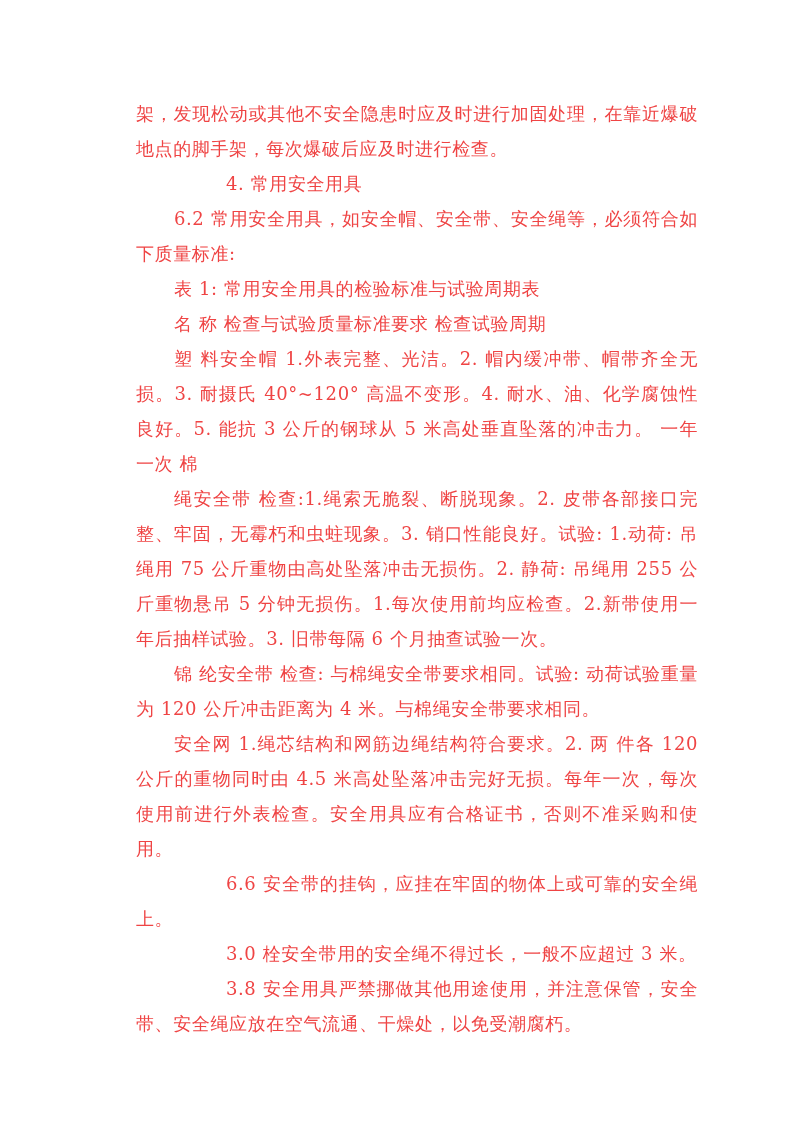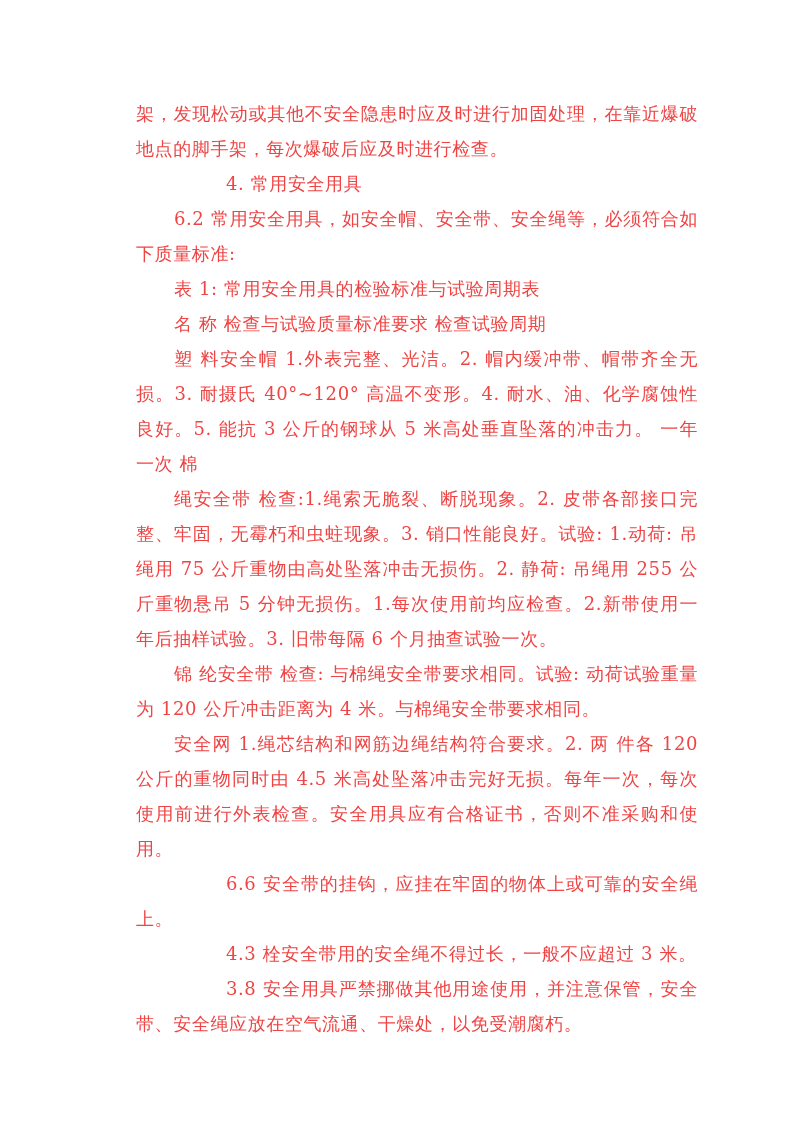--- a/index.html
+++ b/index.html
@@ -41,15 +41,15 @@
   <p class="p">架，发现松动或其他不安全隐患时应及时进行加固处理，在靠近爆破地点的脚手架，每次爆破后应及时进行检查。</p>
   <p class="p ind-h">4. 常用安全用具</p>
   <p class="p ind1">6.2 常用安全用具，如安全帽、安全带、安全绳等，必须符合如下质量标准:</p>
   <p class="p ind1">表 1: 常用安全用具的检验标准与试验周期表</p>
   <p class="p ind1">名 称 检查与试验质量标准要求 检查试验周期</p>
   <p class="p ind1">塑 料安全帽 1.外表完整、光洁。2. 帽内缓冲带、帽带齐全无损。3. 耐摄氏 40°~120° 高温不变形。4. 耐水、油、化学腐蚀性良好。5. 能抗 3 公斤的钢球从 5 米高处垂直坠落的冲击力。 一年一次 棉</p>
   <p class="p ind1">绳安全带 检查:1.绳索无脆裂、断脱现象。2. 皮带各部接口完整、牢固，无霉朽和虫蛀现象。3. 销口性能良好。试验: 1.动荷: 吊绳用 75 公斤重物由高处坠落冲击无损伤。2. 静荷: 吊绳用 255 公斤重物悬吊 5 分钟无损伤。1.每次使用前均应检查。2.新带使用一年后抽样试验。3. 旧带每隔 6 个月抽查试验一次。</p>
   <p class="p ind1">锦 纶安全带 检查: 与棉绳安全带要求相同。试验: 动荷试验重量为 120 公斤冲击距离为 4 米。与棉绳安全带要求相同。</p>
   <p class="p ind1">安全网 1.绳芯结构和网筋边绳结构符合要求。2. 两 件各 120 公斤的重物同时由 4.5 米高处坠落冲击完好无损。每年一次，每次使用前进行外表检查。安全用具应有合格证书，否则不准采购和使用。</p>
   <p class="p ind2">6.6 安全带的挂钩，应挂在牢固的物体上或可靠的安全绳上。</p>
-  <p class="p ind2">4.3 栓安全带用的安全绳不得过长，一般不应超过 3 米。</p>
+  <p class="p ind2">3.0 栓安全带用的安全绳不得过长，一般不应超过 3 米。</p>
   <p class="p ind2">3.8 安全用具严禁挪做其他用途使用，并注意保管，安全带、安全绳应放在空气流通、干燥处，以免受潮腐朽。</p>
 </div>
 
 </body></html>

